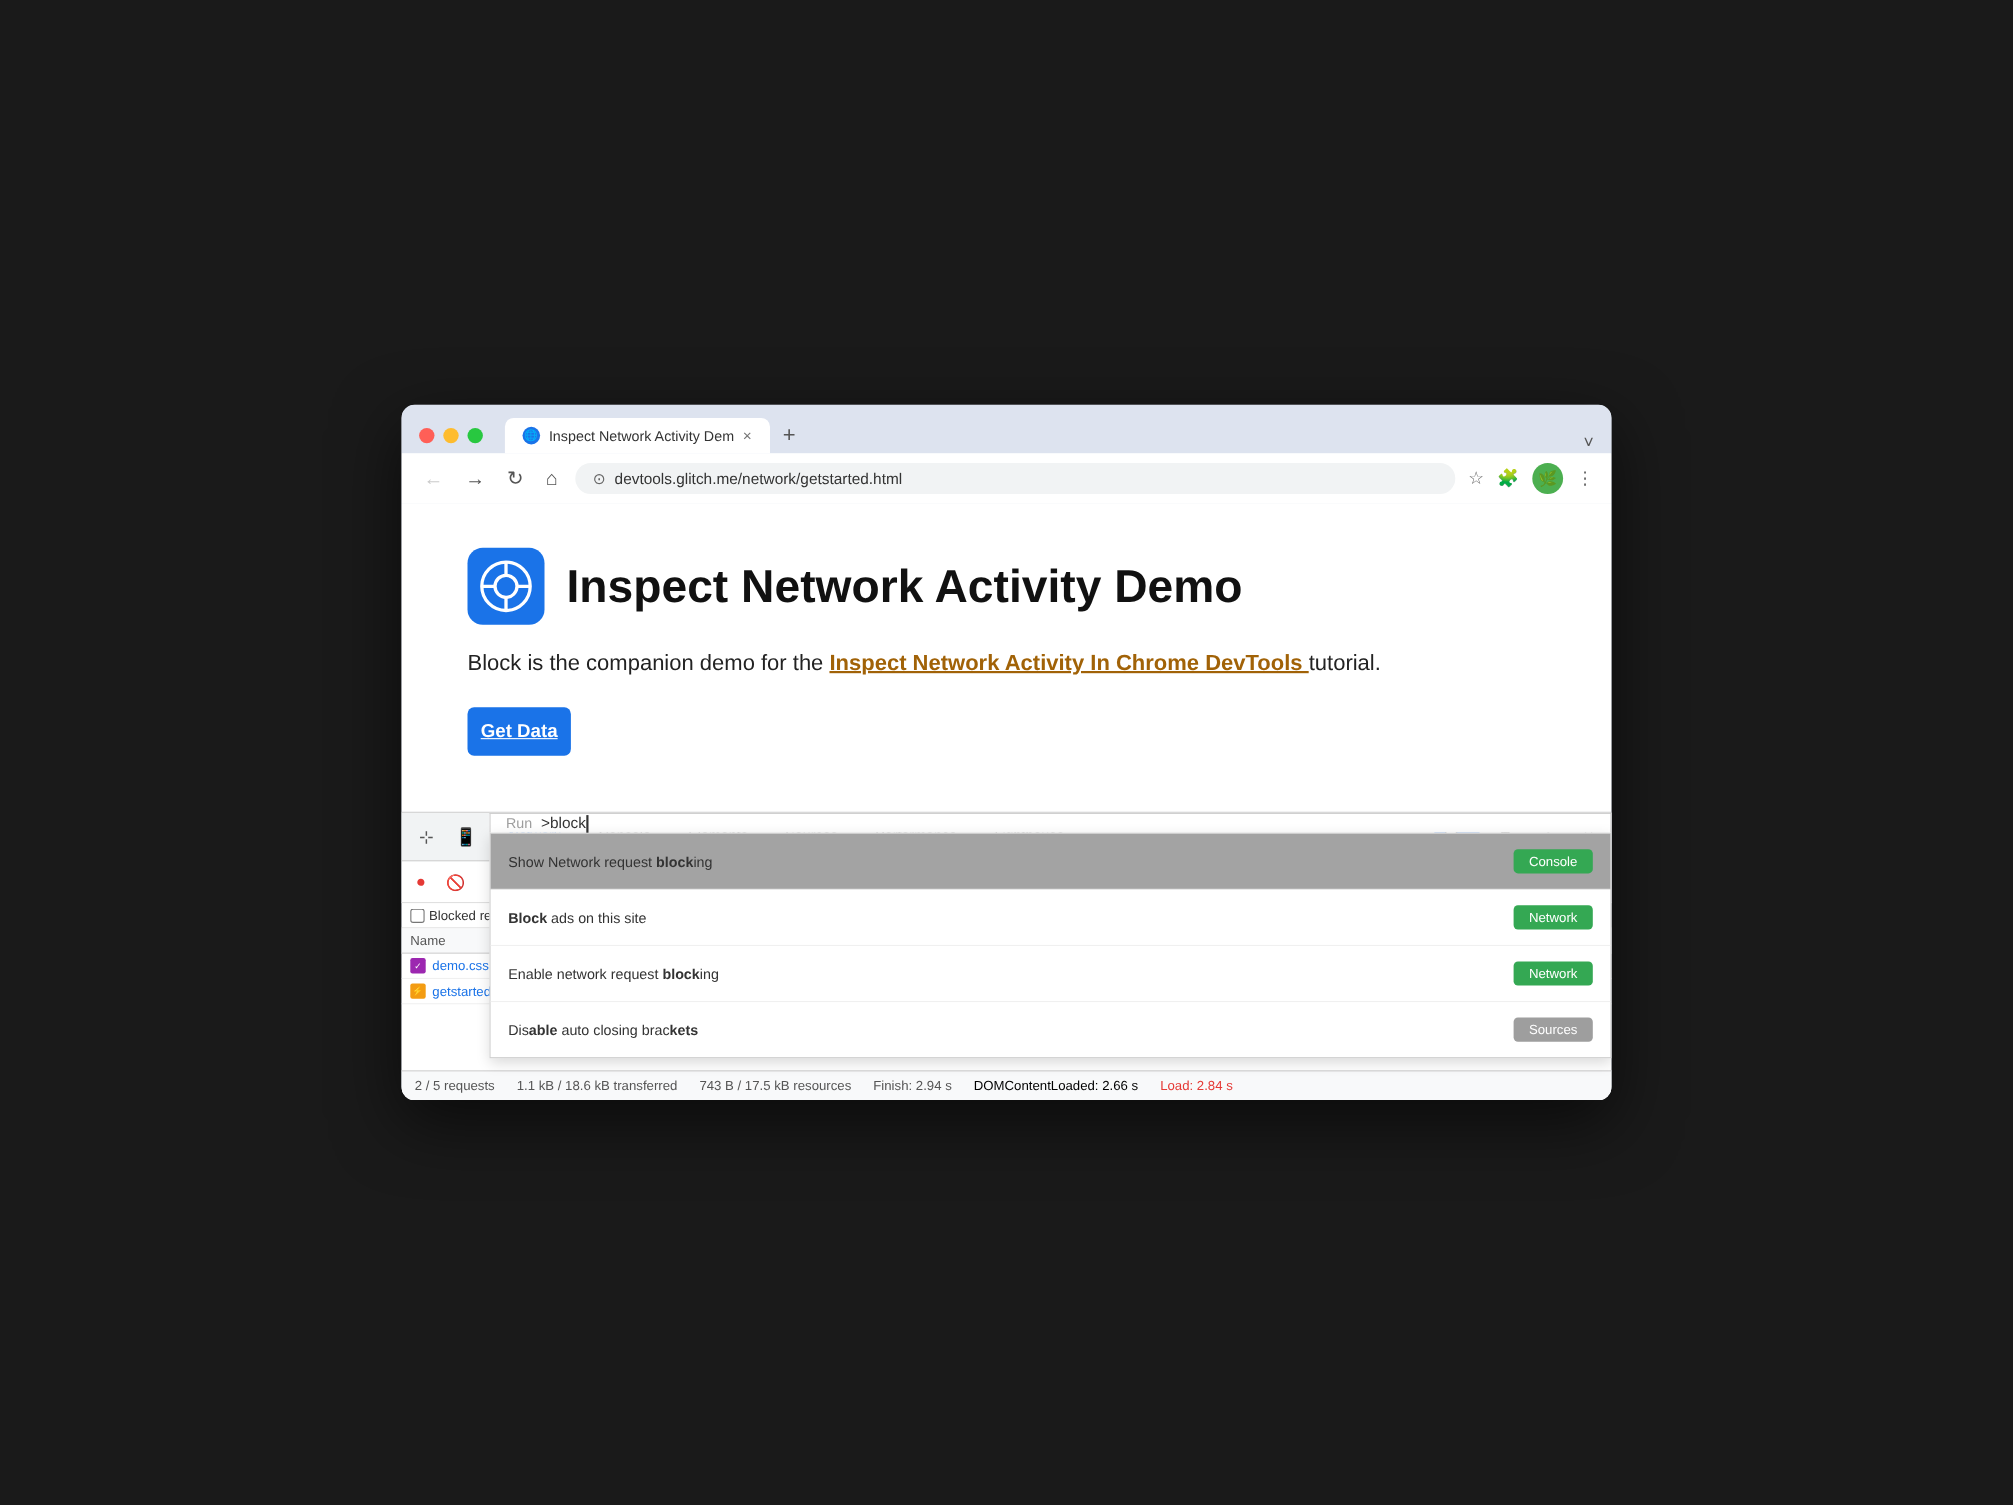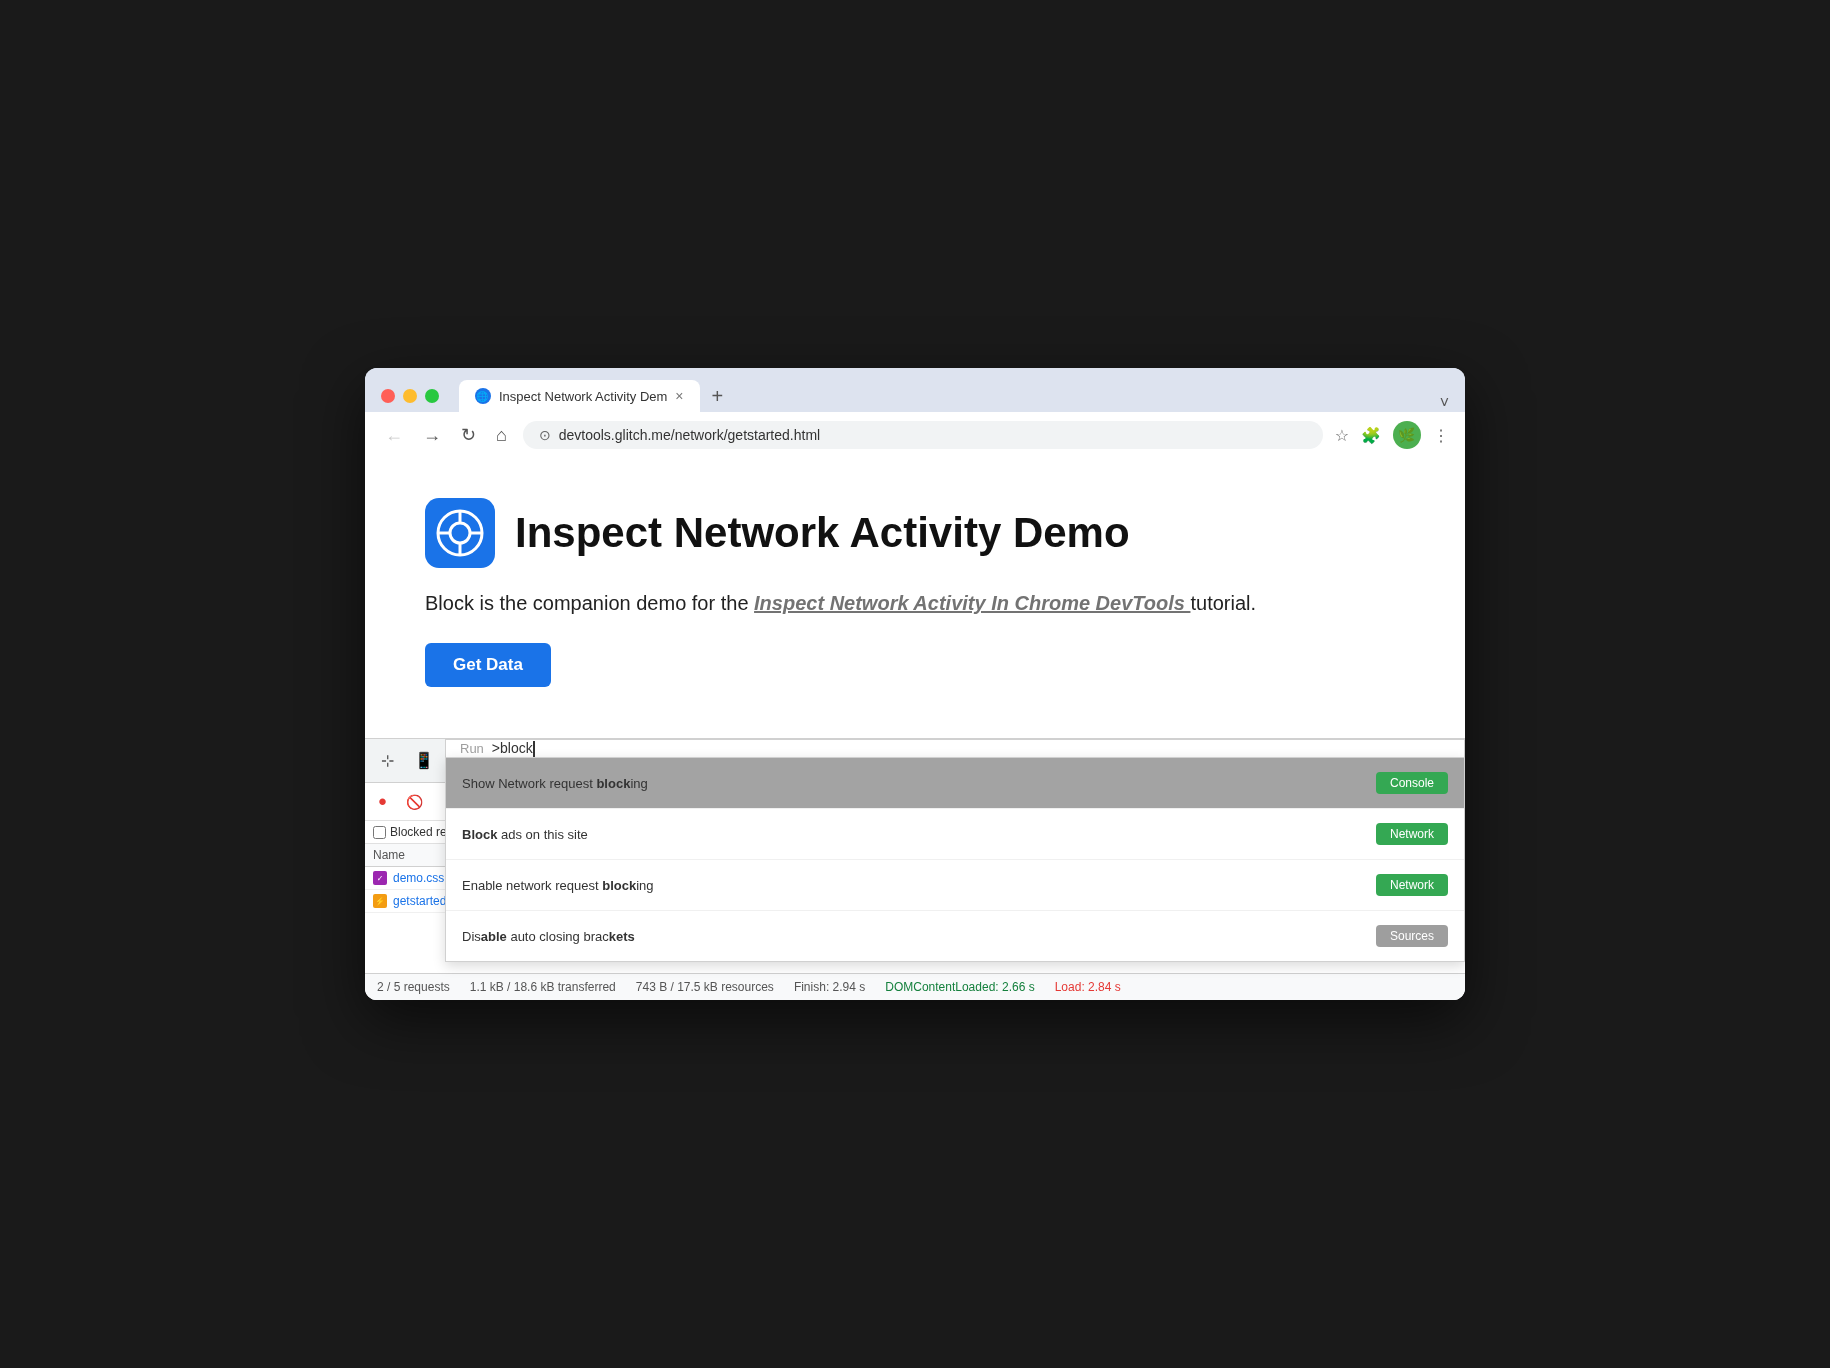--- a/index.html
+++ b/index.html
@@ -171,34 +171,34 @@
       font-size: 42px;
       font-weight: 800;
       color: #111;
     }
     .page-subtitle {
       font-size: 20px;
       color: #222;
       margin-bottom: 28px;
     }
     .page-subtitle a {
-      color: #737373;
+      color: #a16207;
       text-decoration: underline;
       font-weight: 600;
-      font-style: italic;
     }
     .get-data-btn {
       background: #1a73e8;
       color: white;
       border: none;
       border-radius: 6px;
-      padding: 12px 28px;
+      padding: 12px 12px;
       font-size: 17px;
       font-weight: 600;
       cursor: pointer;
+      text-decoration: underline;
     }
     
     .devtools-panel {
       background: #ffffff;
       border-top: 1px solid #d0d0d0;
     }
     .devtools-toolbar {
       background: #f1f3f4;
       border-bottom: 1px solid #d0d0d0;
       display: flex;
@@ -361,21 +361,21 @@
     }
     .status-bar {
       background: #f8f9fa;
       border-top: 1px solid #d0d0d0;
       padding: 6px 12px;
       font-size: 12px;
       color: #555;
       display: flex;
       gap: 20px;
     }
-    .status-bar span.blue { color: #15803d; }
+    .status-bar span.blue { color: #000000; }
     .status-bar span.red { color: #e53935; }
     
     .command-palette {
       position: absolute;
       top: 0;
       left: 80px;
       right: 0;
       z-index: 100;
     }
     .cp-input-row {

